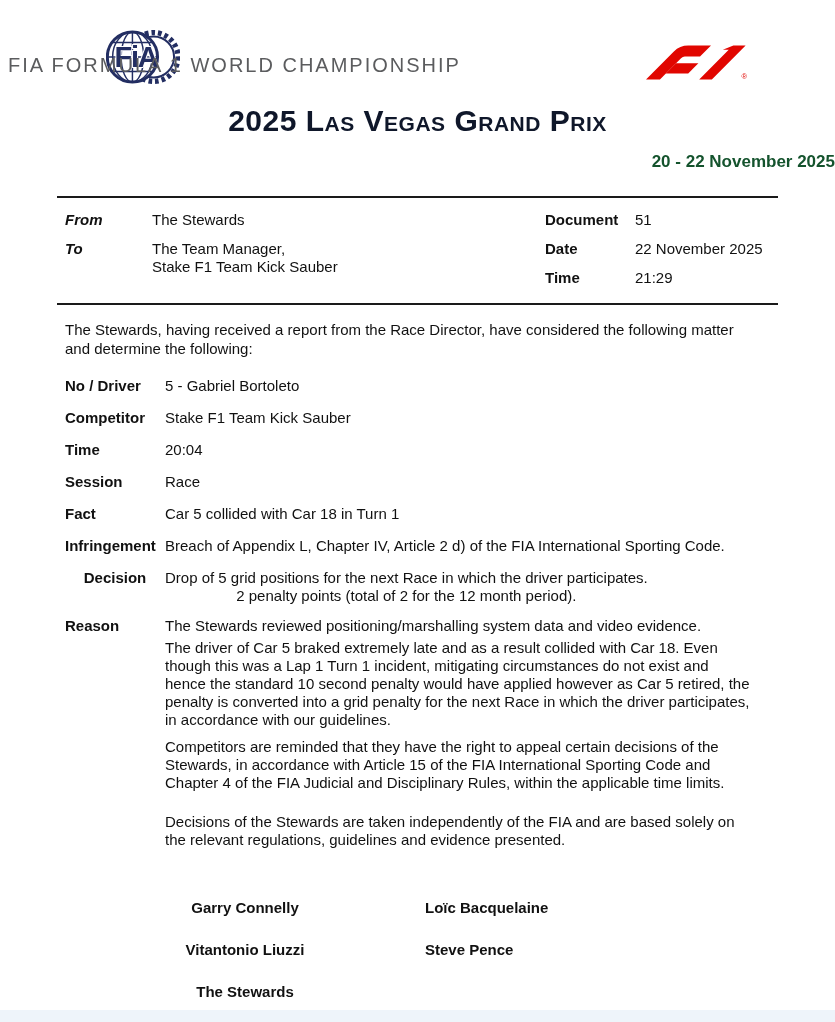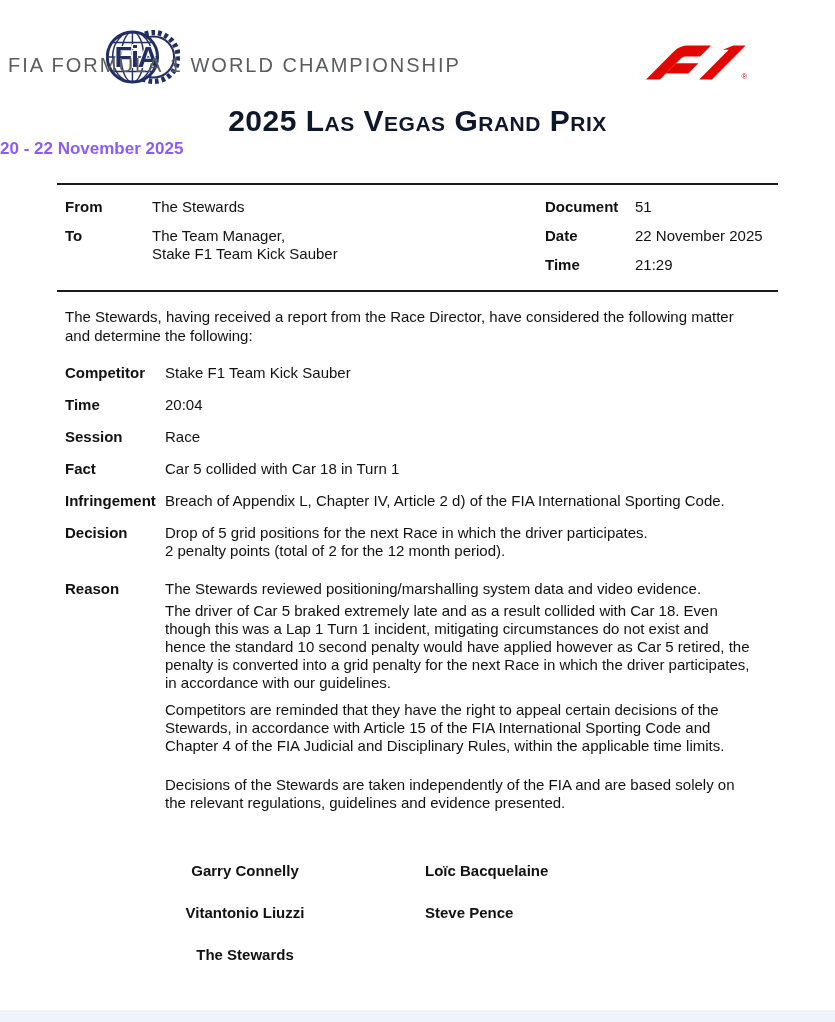--- a/index.html
+++ b/index.html
@@ -28,58 +28,59 @@
   .event-title {
     margin-top: 6px;
     text-align: center;
     font-size: 30px; line-height: 34px;
     font-weight: bold;
     font-variant: small-caps;
     color: #0f172a;
     letter-spacing: 0.5px;
   }
   .event-dates {
-    text-align: left;
+    text-align: right;
     font-size: 17px; line-height: 22px;
     font-weight: bold;
-    color: #8b5cf6;
+    color: #14532d;
+    margin-top: 13px;
   }
 
   hr.rule {
     border: none; border-top: 2px solid #1a1a1a;
     margin: 0;
   }
   hr.rule-top { margin-top: 23px; }
 
   
   .meta {
     box-sizing: border-box;
     height: 105px;
     padding: 13px 0 0 8px;
     display: flex;
     font-size: 15px; line-height: 18px;
   }
   .meta-left { width: 480px; flex-shrink: 0; }
   .meta-right { flex: 1; }
   .meta-row { display: flex; margin-bottom: 11px; }
-  .meta-left .meta-row .m-label { width: 87px; flex-shrink: 0; font-weight: bold; }
+  .meta-left .meta-row .m-label { width: 87px; flex-shrink: 0; font-weight: bold; font-style: italic; }
   .meta-right .meta-row .m-label { width: 90px; flex-shrink: 0; font-weight: bold; }
   .m-value { font-weight: normal; }
 
   
   .intro {
     margin: 16px 0 0 8px;
     max-width: 680px;
     font-size: 15px; line-height: 18.5px;
   }
   .fields { margin: 19px 0 0 8px; }
   .field-row { display: flex; margin-bottom: 14px; font-size: 15px; line-height: 18px; }
   .f-label { width: 100px; flex-shrink: 0; font-weight: bold; }
   .f-value { max-width: 585px; }
-  .field-row.decision { margin-bottom: 20px; }
+  .field-row.decision { margin-bottom: 12px; text-align: center; }
   .field-row.reason { margin-bottom: 0; }
   .reason-paras p { margin: 0; max-width: 585px; font-size: 15px; line-height: 18px; }
   .reason-paras p + p { margin-top: 4px; }
   .reason-paras p.para-3 { margin-top: 9px; }
   .reason-paras p.para-4 { margin-top: 21px; }
 
   
   .signatures { margin: 50px 0 0 8px; font-size: 15px; line-height: 18px; text-align: center; }
   .sig-row { display: flex; margin-bottom: 24px; }
   .sig-left { width: 360px; flex-shrink: 0; font-weight: bold; }
@@ -161,20 +162,24 @@
         </div>
       </div>
     </div>
 
     <hr class="rule">
 
     <p class="intro">The Stewards, having received a report from the Race Director, have considered the following matter and determine the following:</p>
 
     <div class="fields">
       <div class="field-row">
+        <span class="f-label">No / Driver</span>
+        <span class="f-value">5 - Gabriel Bortoleto</span>
+      </div>
+      <div class="field-row">
         <span class="f-label">Competitor</span>
         <span class="f-value">Stake F1 Team Kick Sauber</span>
       </div>
       <div class="field-row">
         <span class="f-label">Time</span>
         <span class="f-value">20:04</span>
       </div>
       <div class="field-row">
         <span class="f-label">Session</span>
         <span class="f-value">Race</span>

